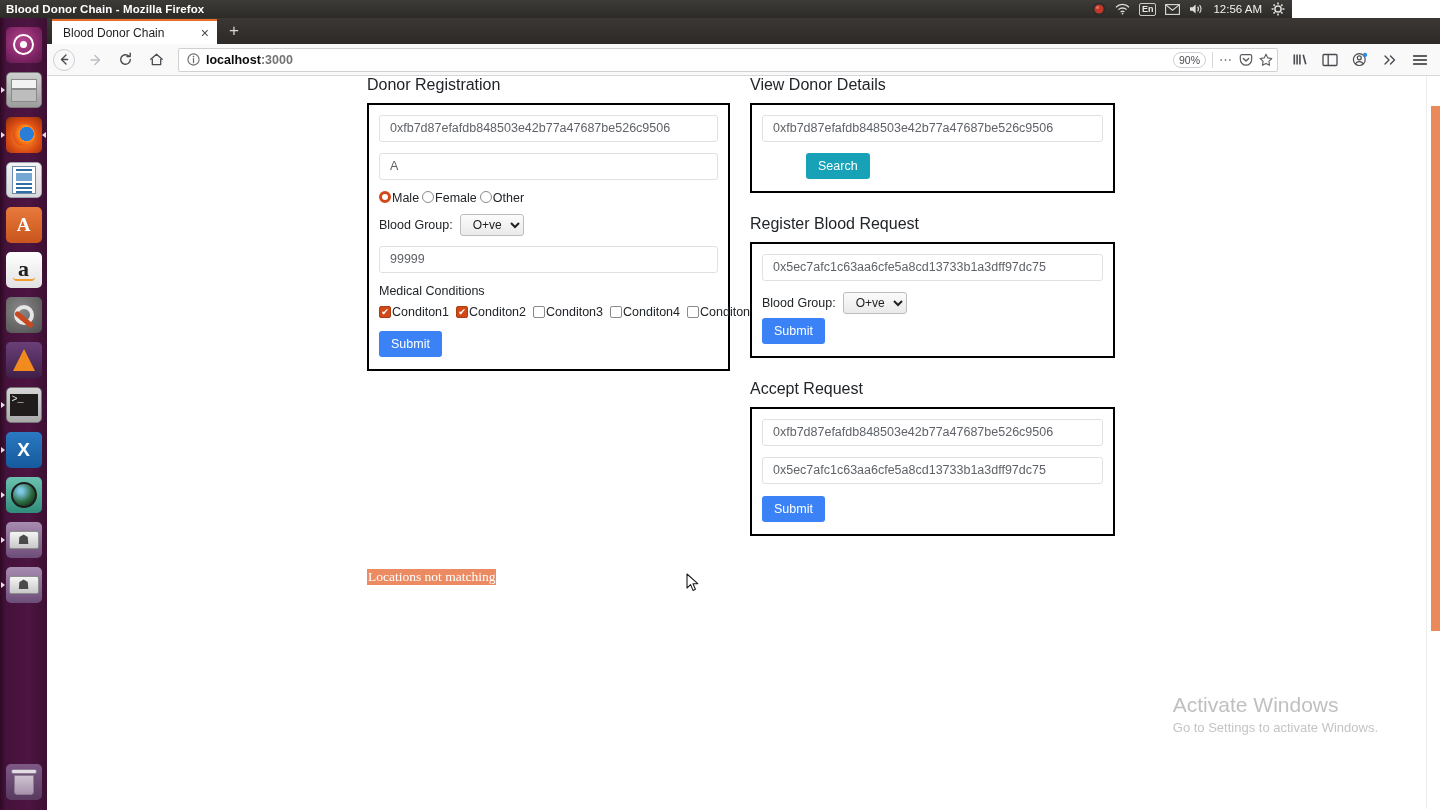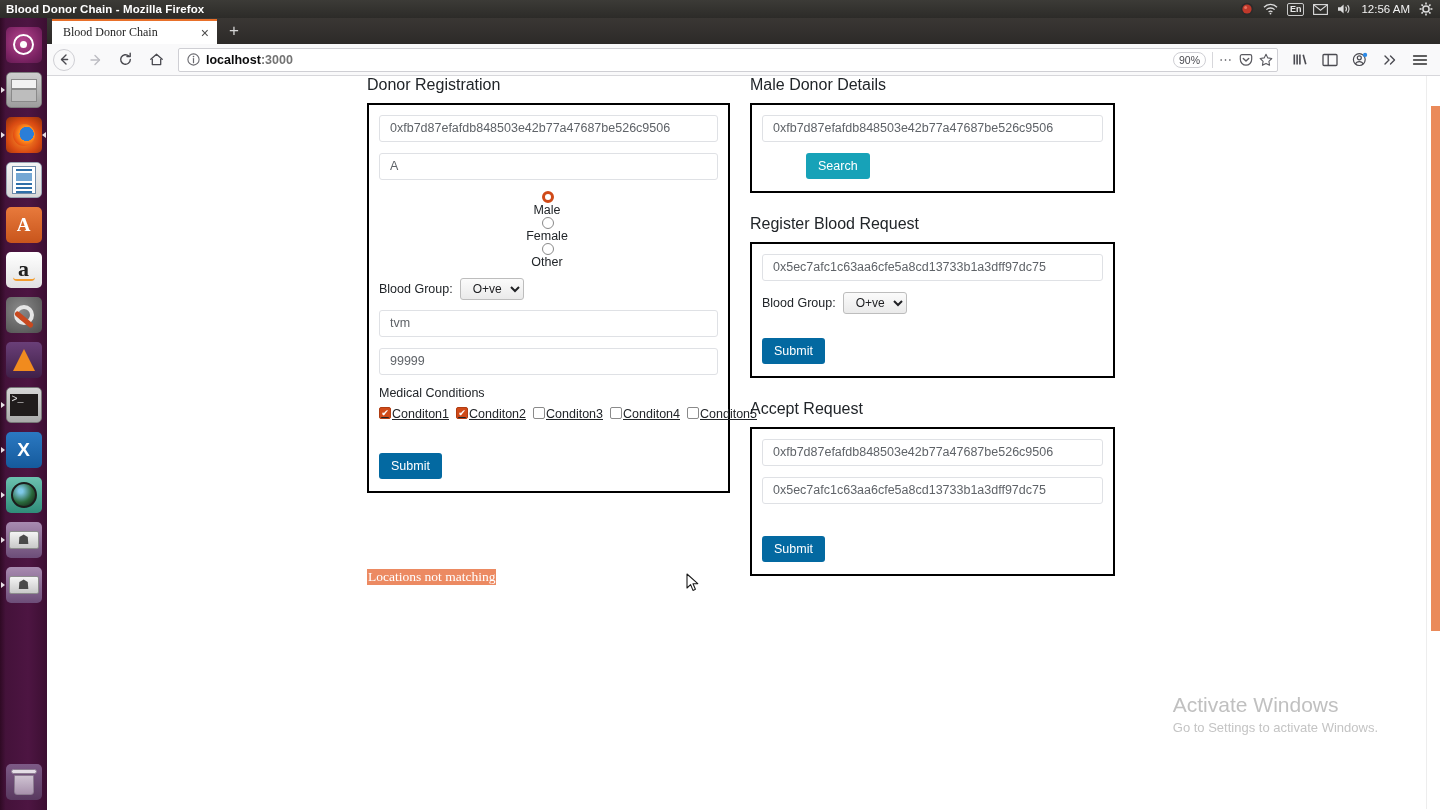--- a/index.html
+++ b/index.html
@@ -7,21 +7,21 @@
   body {
     width: 1440px; height: 810px;
     font-family: "Liberation Sans", sans-serif;
     background: #ffffff;
     overflow: hidden;
     position: relative;
   }
 
   
   #top-panel {
-    position: absolute; top: 0; left: 0; width: 1440px; height: 18px;
+    position: absolute; top: 0; left: 0; width: 1292px; height: 18px;
     background: linear-gradient(#3c3b37, #2c2b28);
     color: #ffffff;
     display: flex; align-items: center;
     font-size: 11.5px; font-weight: bold;
     z-index: 60;
   }
   #top-panel .win-title { padding-left: 6px; letter-spacing: 0.1px; }
   #tray { margin-left: auto; display: flex; align-items: center; gap: 9px; padding-right: 7px; }
   #tray .tray-ico { display: inline-flex; align-items: center; justify-content: center; height: 16px; }
   #tray .clock { font-weight: normal; font-size: 11.5px; color: #f2f2f2; }
@@ -106,21 +106,21 @@
   #tabstrip {
     height: 26px; background: linear-gradient(#3a3734, #2c2a28);
     display: flex; align-items: flex-end; padding-left: 5px;
   }
   .tab {
     height: 25px; min-width: 165px; background: #ffffff;
     border-top: 2px solid #e8702a;
     display: flex; align-items: center; padding: 0 8px 0 11px;
     font-size: 12px; color: #1d1d1d; gap: 8px; position: relative;
   }
-  .tab .tab-title { flex: 1; white-space: nowrap; overflow: hidden; font-family: Liberation Serif, serif; }
+  .tab .tab-title { flex: 1; white-space: nowrap; overflow: hidden; }
   .tab .tab-close { color: #4a4a4a; font-size: 14px; line-height: 12px; }
   .newtab {
     color: #d6d6d6; font-size: 17px; padding: 0 12px; line-height: 22px;
     margin-bottom: 2px;
   }
   #navbar {
     height: 32px; background: #f9f9fa; border-bottom: 1px solid #d7d7db;
     display: flex; align-items: center; gap: 2px; padding: 0 6px;
   }
   .nav-btn {
@@ -167,50 +167,50 @@
 
   .field {
     display: block; width: 100%; height: 27px; border: 1px solid #dfe1e5; border-radius: 3px;
     background: #fff; color: #5f6368; font-size: 12.5px;
     padding: 0 10px; line-height: 25px; margin-bottom: 11px;
     font-family: "Liberation Sans", sans-serif;
     white-space: nowrap; overflow: hidden;
   }
   .field:last-child { margin-bottom: 0; }
 
-  .radio-row { display: flex; align-items: center; margin: 3px 0 9px 0; font-size: 12.5px; color: #212529; flex-direction: column; }
+  .radio-row { display: flex; align-items: flex-start; margin: 3px 0 9px 0; font-size: 12.5px; color: #212529; }
   .radio {
     width: 12px; height: 12px; border-radius: 50%; border: 1px solid #8a8a8a; background: #fff;
     display: inline-flex; align-items: center; justify-content: center; margin-right: 1px;
   }
   .radio.on { border: 3px solid #d04a18; background: #fff; }
   .radio-row label { margin-right: 3px; }
 
   .bg-row { display: flex; align-items: center; gap: 7px; margin-bottom: 10px; font-size: 12.5px; color: #212529; }
   select.bg-select {
     font-size: 12px; font-family: "Liberation Sans", sans-serif;
     background: linear-gradient(#fbfbfb,#eaeaea); border: 1px solid #bdbdbd; border-radius: 3px;
     padding: 2px 4px 2px 8px; color: #202124; height: 22px;
   }
   .cond-title { font-size: 12.5px; color: #212529; margin: 2px 0 7px 0; }
   .cond-row { display: flex; align-items: center; font-size: 12.5px; color: #212529; gap: 0px; }
-  .cond-item { display: flex; align-items: flex-start; margin-right: 7px; text-decoration: underline; }
+  .cond-item { display: flex; align-items: center; margin-right: 7px; }
   .cbx {
     width: 12px; height: 12px; border: 1px solid #8a8a8a; border-radius: 2px; background: #fff;
     display: inline-flex; align-items: center; justify-content: center; margin-right: 1px;
   }
   .cbx.on { background: #d04a18; border-color: #b03d12; color: #fff; }
   .cbx.on::after { content: "\2714"; font-size: 9px; line-height: 9px; color: #fff; }
 
   .btn {
     display: inline-block; border: none; border-radius: 3px; color: #fff;
     font-size: 12.5px; font-family: "Liberation Sans", sans-serif;
     padding: 6px 12px; line-height: 14px; cursor: pointer;
   }
-  .btn-primary { background: #0369a1; margin-top: 20px; }
+  .btn-primary { background: #3b82f6; }
   .btn-info { background: #17a2b8; }
   .btn-wrap { margin-top: 12px; }
 
   #alert-msg {
     position: absolute; left: 320px; top: 493px;
     font-family: "Liberation Serif", serif; font-size: 13.5px;
     color: #ffffff; background: #ec8a62; padding: 0px 1px;
     display: inline-block; line-height: 16px;
   }
 
@@ -511,21 +511,20 @@
           <label>Other</label>
         </div>
 
         <div class="bg-row">
           <span>Blood Group:</span>
           <select class="bg-select">
             <option>O+ve</option>
           </select>
         </div>
 
-        <div class="field">tvm</div>
         <div class="field">99999</div>
 
         <div class="cond-title">Medical Conditions</div>
         <div class="cond-row">
           <span class="cond-item">
             <span class="cbx on"></span>
             <label>Conditon1</label>
           </span>
           <span class="cond-item">
             <span class="cbx on"></span>
@@ -546,21 +545,21 @@
         </div>
 
         <div class="btn-wrap">
           <button class="btn btn-primary">Submit</button>
         </div>
       </div>
     </div>
 
     <div class="col-right">
 
-      <h3 class="section-title">Male Donor Details</h3>
+      <h3 class="section-title">View Donor Details</h3>
       <div class="panel">
         <div class="field">0xfb7d87efafdb848503e42b77a47687be526c9506</div>
         <div class="btn-wrap" style="margin-top:10px;margin-left:44px;">
           <button class="btn btn-info">Search</button>
         </div>
       </div>
 
       <h3 class="section-title" style="margin-top:22px;">Register Blood Request</h3>
       <div class="panel">
         <div class="field">0x5ec7afc1c63aa6cfe5a8cd13733b1a3dff97dc75</div>

